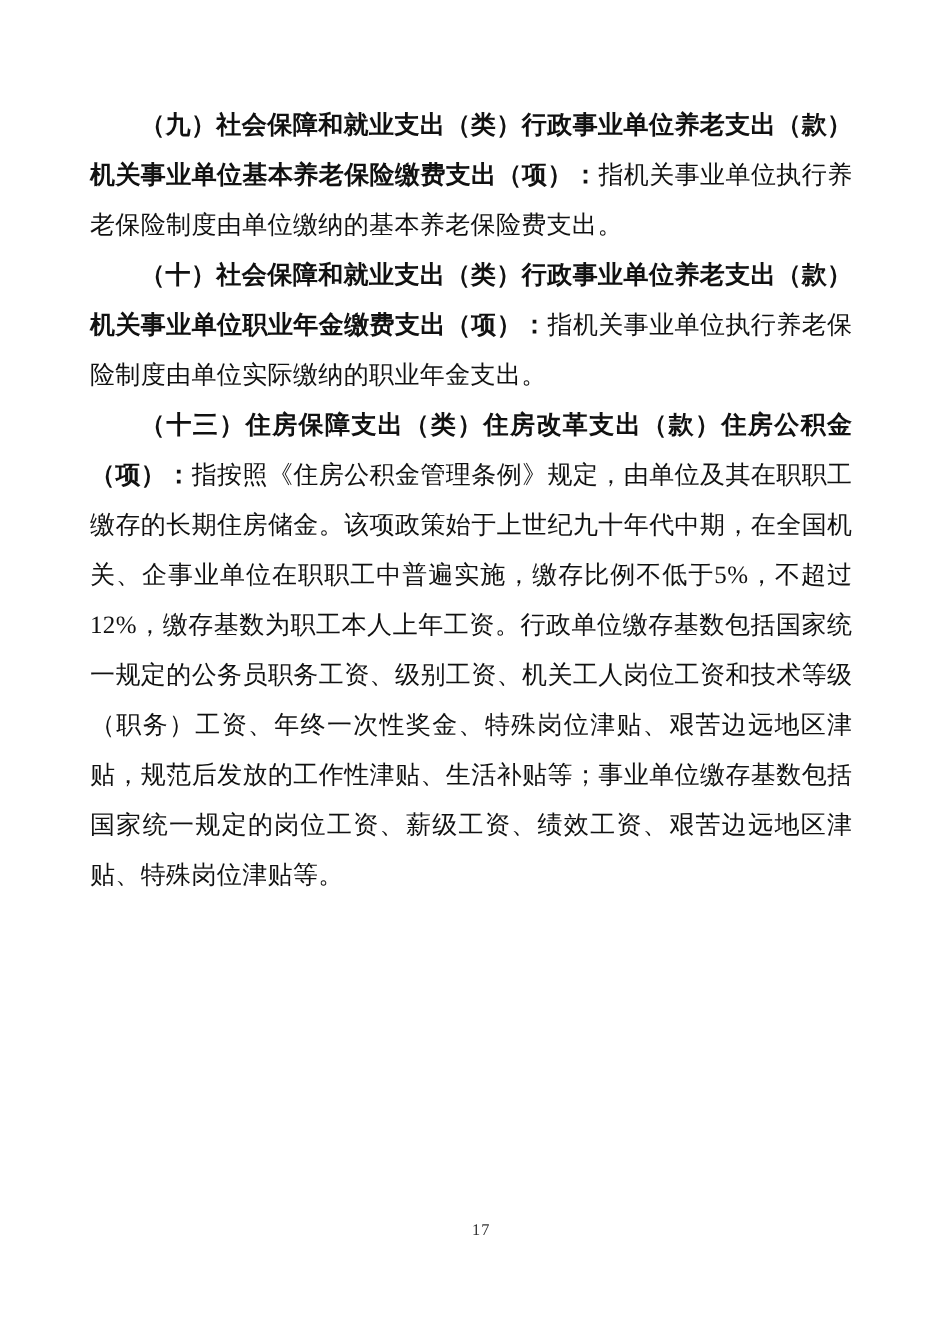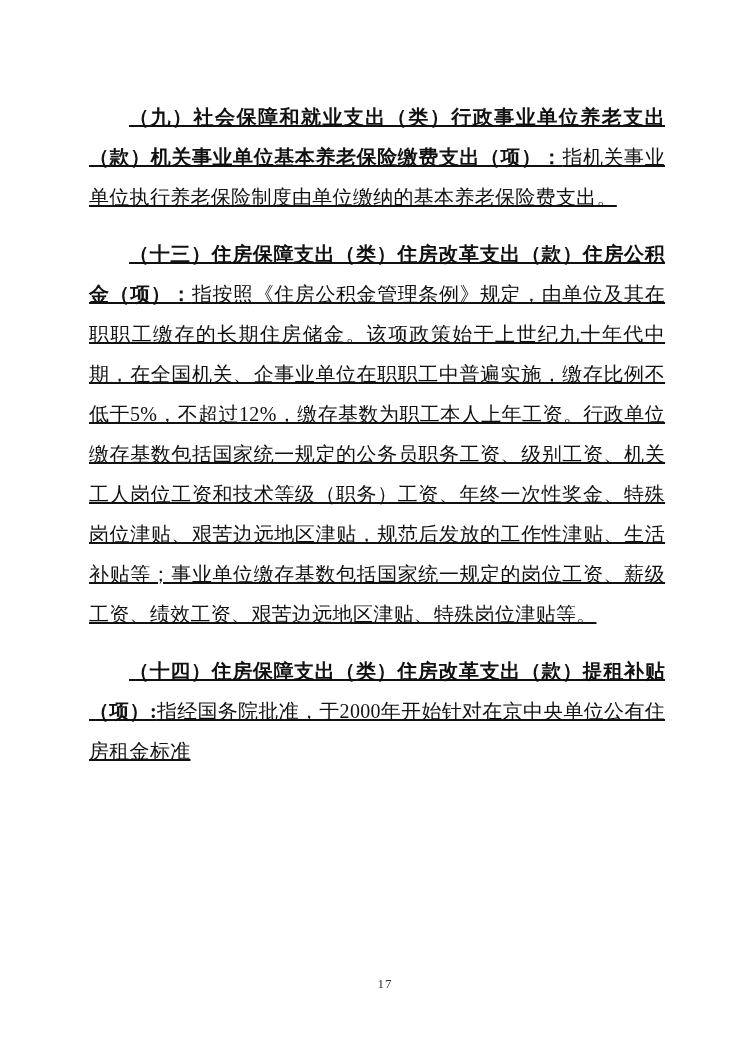--- a/index.html
+++ b/index.html
@@ -21,24 +21,23 @@
     top: 80px;
     left: 72px;
     width: 610px;
     font-size: 20px;
     line-height: 40px;
     letter-spacing: 0.3px;
     text-align: justify;
     text-justify: inter-ideograph;
   }
   .para {
-    margin: 17px;
+    margin: 0;
     padding: 0;
     text-indent: 2em;
-    text-decoration: underline;
   }
   .para-heading {
     font-weight: 700;
   }
   .para-body {
     font-weight: 400;
   }
   .page-number {
     position: absolute;
     top: 976px;
@@ -49,17 +48,17 @@
     letter-spacing: 1px;
     color: #333333;
   }
 </style>
 </head>
 <body>
 
 <div class="page">
   <div class="content">
     <p class="para"><b class="para-heading">（九）社会保障和就业支出（类）行政事业单位养老支出（款）机关事业单位基本养老保险缴费支出（项）：</b><span class="para-body">指机关事业单位执行养老保险制度由单位缴纳的基本养老保险费支出。</span></p>
+    <p class="para"><b class="para-heading">（十）社会保障和就业支出（类）行政事业单位养老支出（款）机关事业单位职业年金缴费支出（项）：</b><span class="para-body">指机关事业单位执行养老保险制度由单位实际缴纳的职业年金支出。</span></p>
     <p class="para"><b class="para-heading">（十三）住房保障支出（类）住房改革支出（款）住房公积金（项）：</b><span class="para-body">指按照《住房公积金管理条例》规定，由单位及其在职职工缴存的长期住房储金。该项政策始于上世纪九十年代中期，在全国机关、企事业单位在职职工中普遍实施，缴存比例不低于5%，不超过12%，缴存基数为职工本人上年工资。行政单位缴存基数包括国家统一规定的公务员职务工资、级别工资、机关工人岗位工资和技术等级（职务）工资、年终一次性奖金、特殊岗位津贴、艰苦边远地区津贴，规范后发放的工作性津贴、生活补贴等；事业单位缴存基数包括国家统一规定的岗位工资、薪级工资、绩效工资、艰苦边远地区津贴、特殊岗位津贴等。</span></p>
-    <p class="para"><b class="para-heading">（十四）住房保障支出（类）住房改革支出（款）提租补贴（项）:</b><span class="para-body">指经国务院批准，于2000年开始针对在京中央单位公有住房租金标准</span></p>
   </div>
   <div class="page-number">17</div>
 </div>
 
 </body></html>

